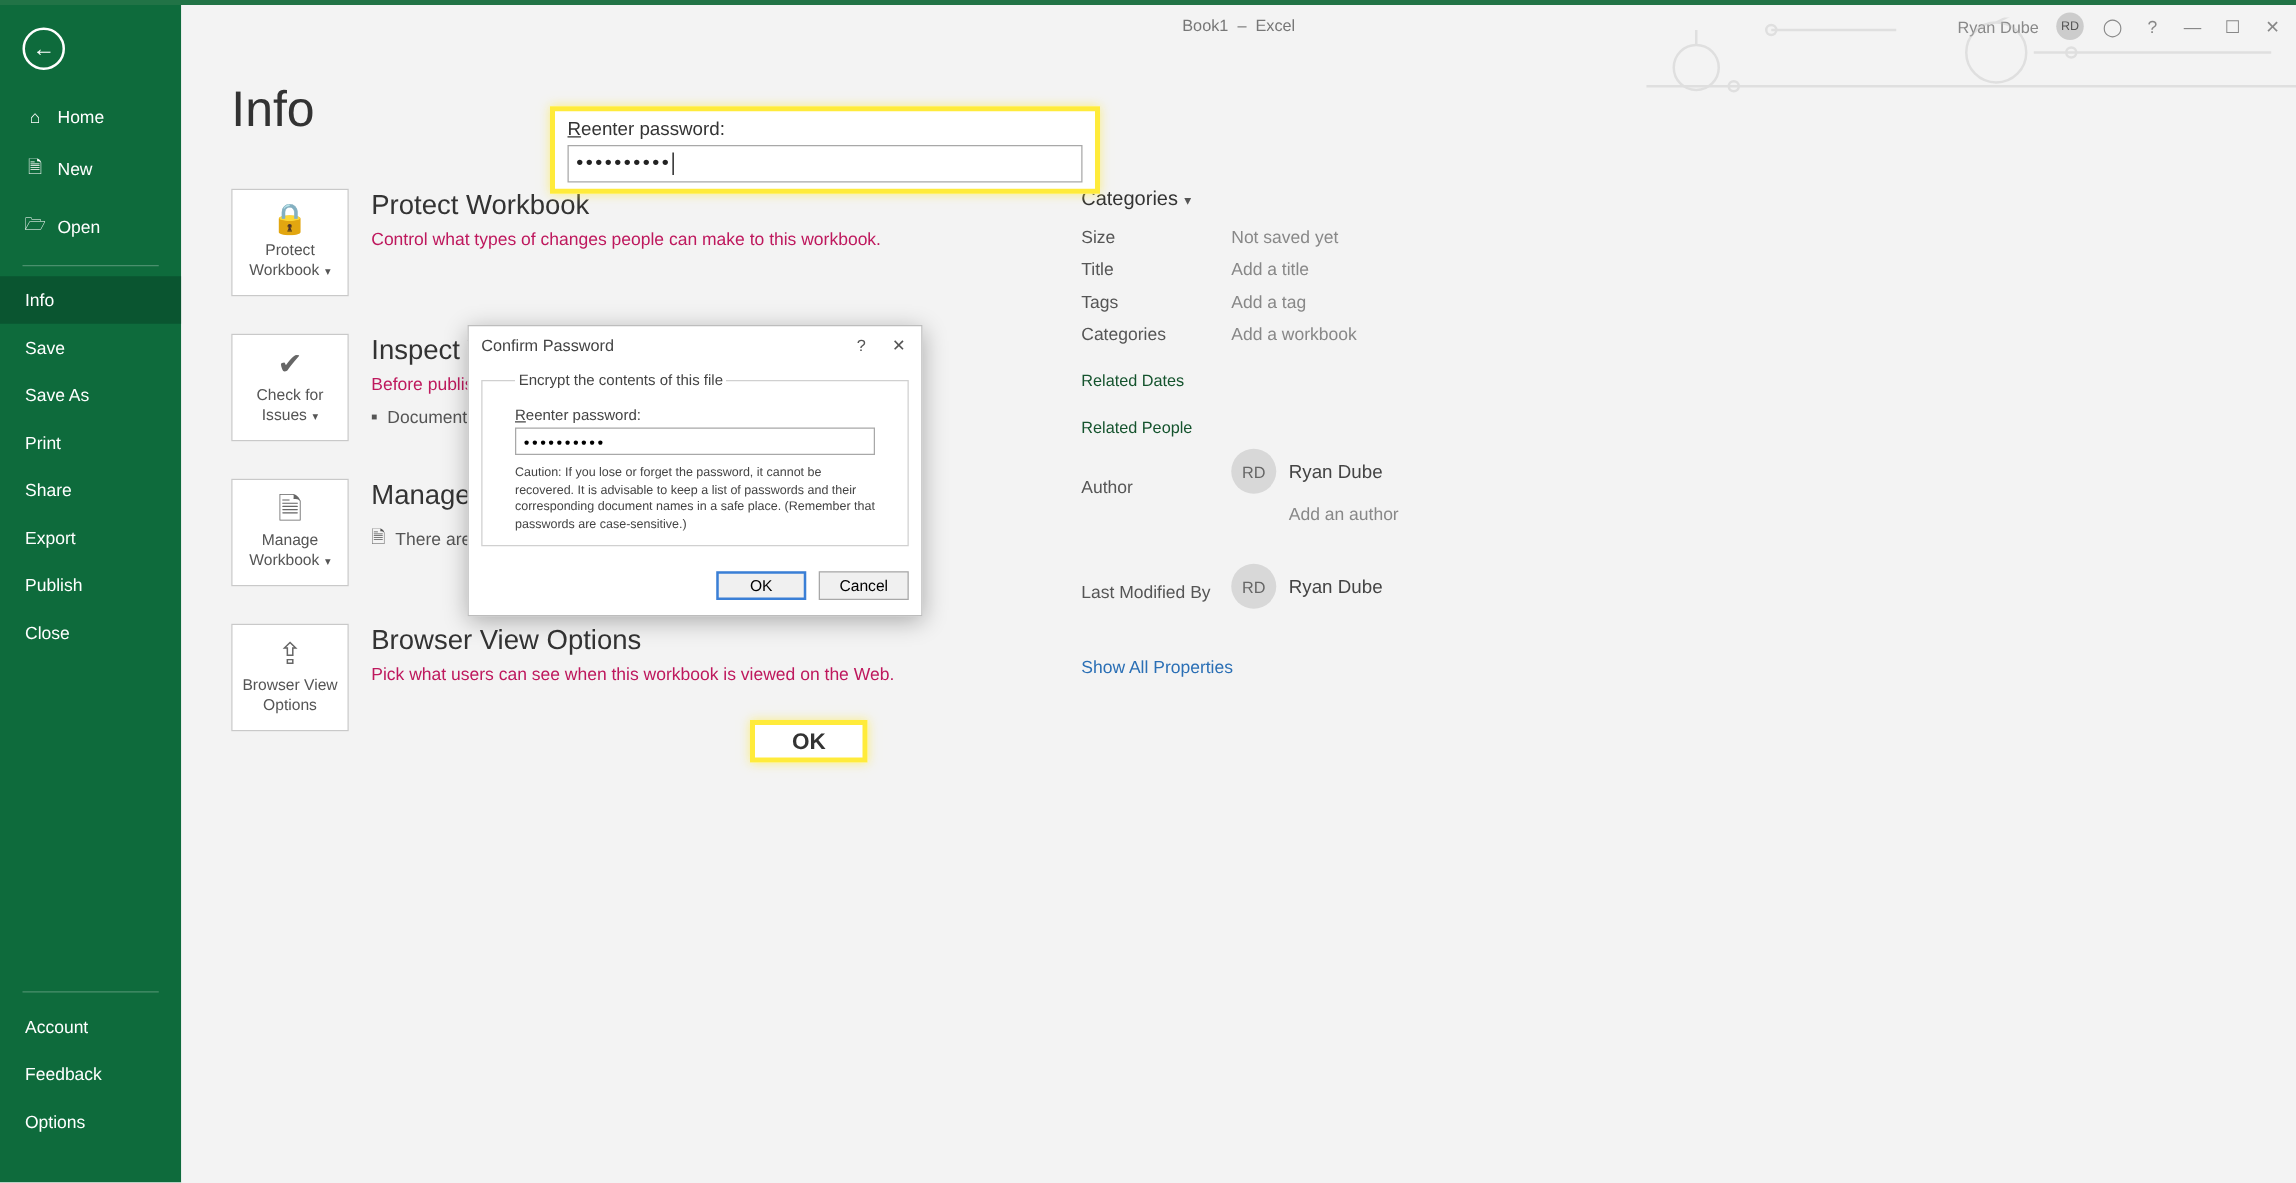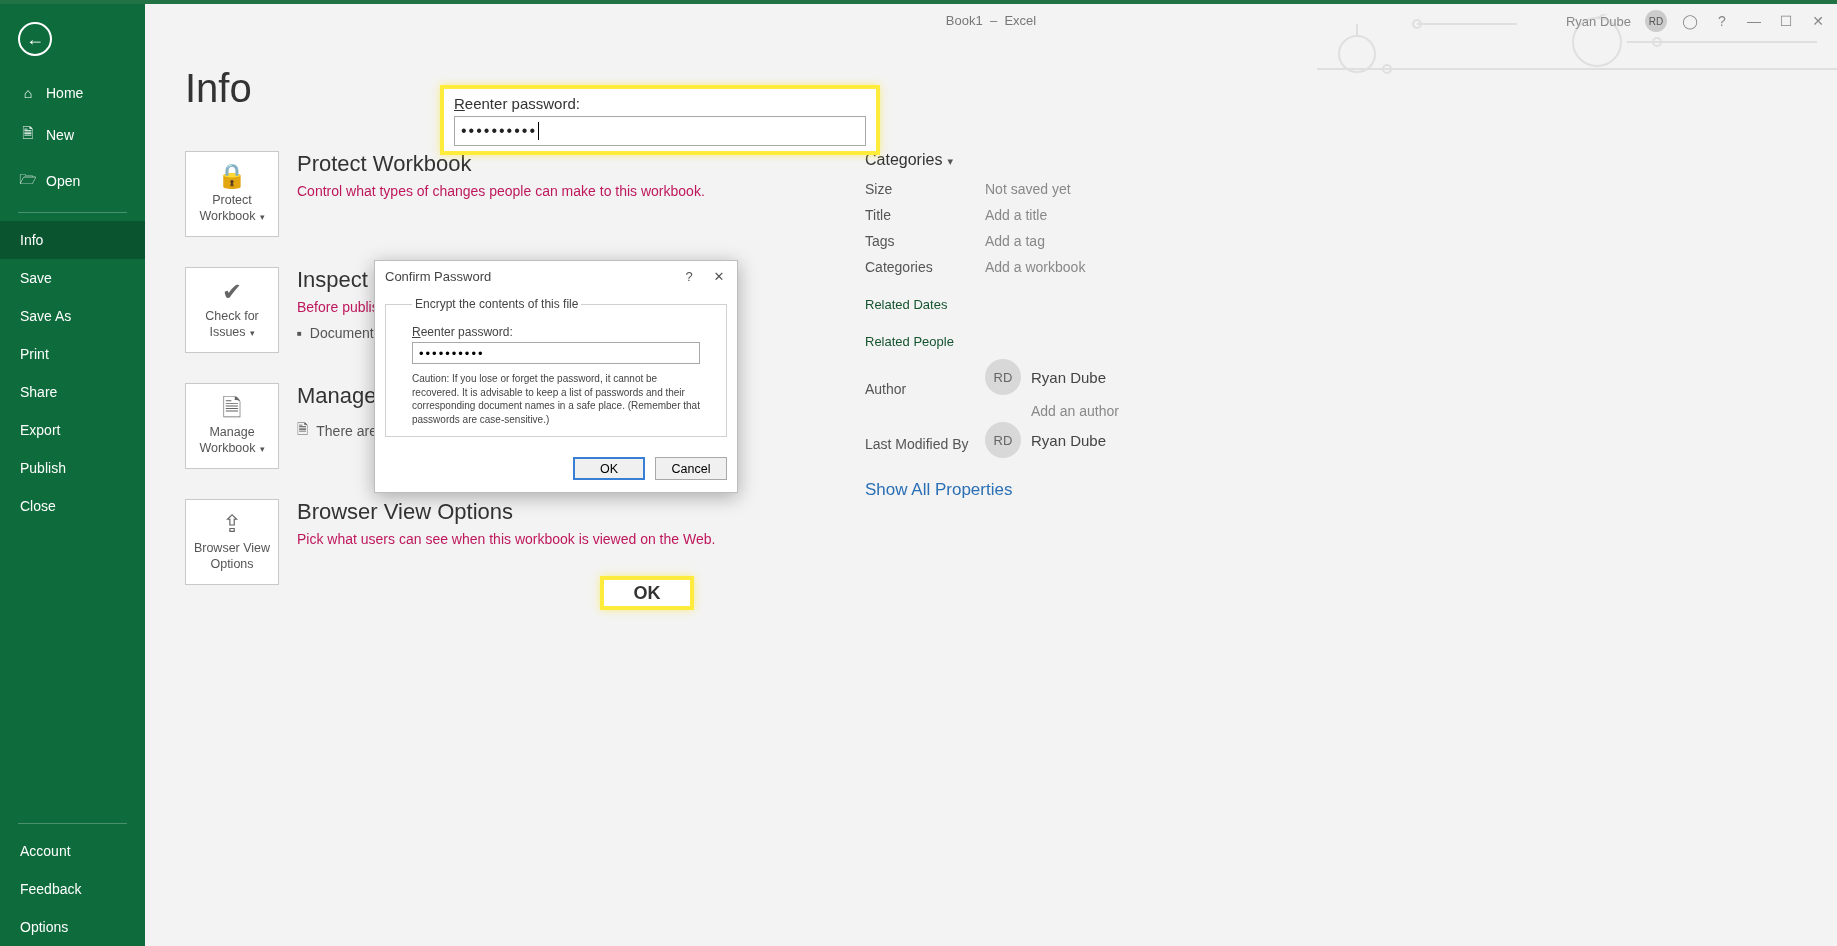--- a/index.html
+++ b/index.html
@@ -23,21 +23,21 @@
   display: flex; align-items: center; justify-content: center; font-size: 18px;
   cursor: pointer;
 }
 .nav-group { display: flex; flex-direction: column; }
 .nav-item {
   padding: 11px 20px; font-size: 14px; color: #fff; cursor: pointer;
   display: flex; align-items: center; gap: 10px;
 }
 .nav-item.active { background: #0a5530; }
 .nav-divider { border-top: 1px solid rgba(255,255,255,0.25); margin: 8px 18px; }
-.nav-bottom { margin-top: auto; }
+.nav-bottom { margin-top: auto; padding-bottom: 30px; }
 .nav-icon { width: 16px; display: inline-flex; justify-content: center; }
 
 
 .main {
   position: absolute; top: 4px; left: 145px; right: 0; bottom: 0;
   background: #f3f3f3;
 }
 .titlebar {
   height: 32px; display: flex; align-items: center; justify-content: center;
   position: relative; color: #777; font-size: 13px;
@@ -86,21 +86,21 @@
 .prop-val { color: #888; }
 .prop-val.link { color: #888; cursor: pointer; }
 .related-h { font-size: 13px; color: #14532d; margin: 22px 0 10px; }
 .person-row { display: flex; align-items: center; gap: 10px; margin-bottom: 8px; }
 .avatar-md {
   width: 36px; height: 36px; border-radius: 50%; background: #d8d8d8;
   display: inline-flex; align-items: center; justify-content: center;
   font-size: 13px; color: #666;
 }
 .person-name { font-size: 15px; color: #444; }
-.show-all { color: #2a6fb5; font-size: 17px; margin-top: 14px; cursor: pointer; }
+.show-all { color: #2a6fb5; font-size: 14px; margin-top: 30px; cursor: pointer; }
 
 
 .dimmer {
   position: absolute; inset: 0; background: rgba(200,200,200,0.0);
   pointer-events: none;
 }
 
 
 .dialog {
   position: absolute; left: 374px; top: 260px; width: 364px;
@@ -333,21 +333,21 @@
             <div class="prop-val link">Add a title</div>
             <div class="prop-key">Tags</div>
             <div class="prop-val link">Add a tag</div>
             <div class="prop-key">Categories</div>
             <div class="prop-val link">Add a workbook</div>
           </div>
 
           <div class="related-h">Related Dates</div>
 
           <div class="related-h">Related People</div>
-          <div class="prop-table" style="align-items:center; row-gap:3px;">
+          <div class="prop-table" style="align-items:center; row-gap:32px;">
             <div class="prop-key">Author</div>
             <div>
               <div class="person-row">
                 <span class="avatar-md">RD</span>
                 <span class="person-name">Ryan Dube</span>
               </div>
               <div class="prop-val link" style="margin-left:46px;">Add an author</div>
             </div>
             <div class="prop-key">Last Modified By</div>
             <div class="person-row">

